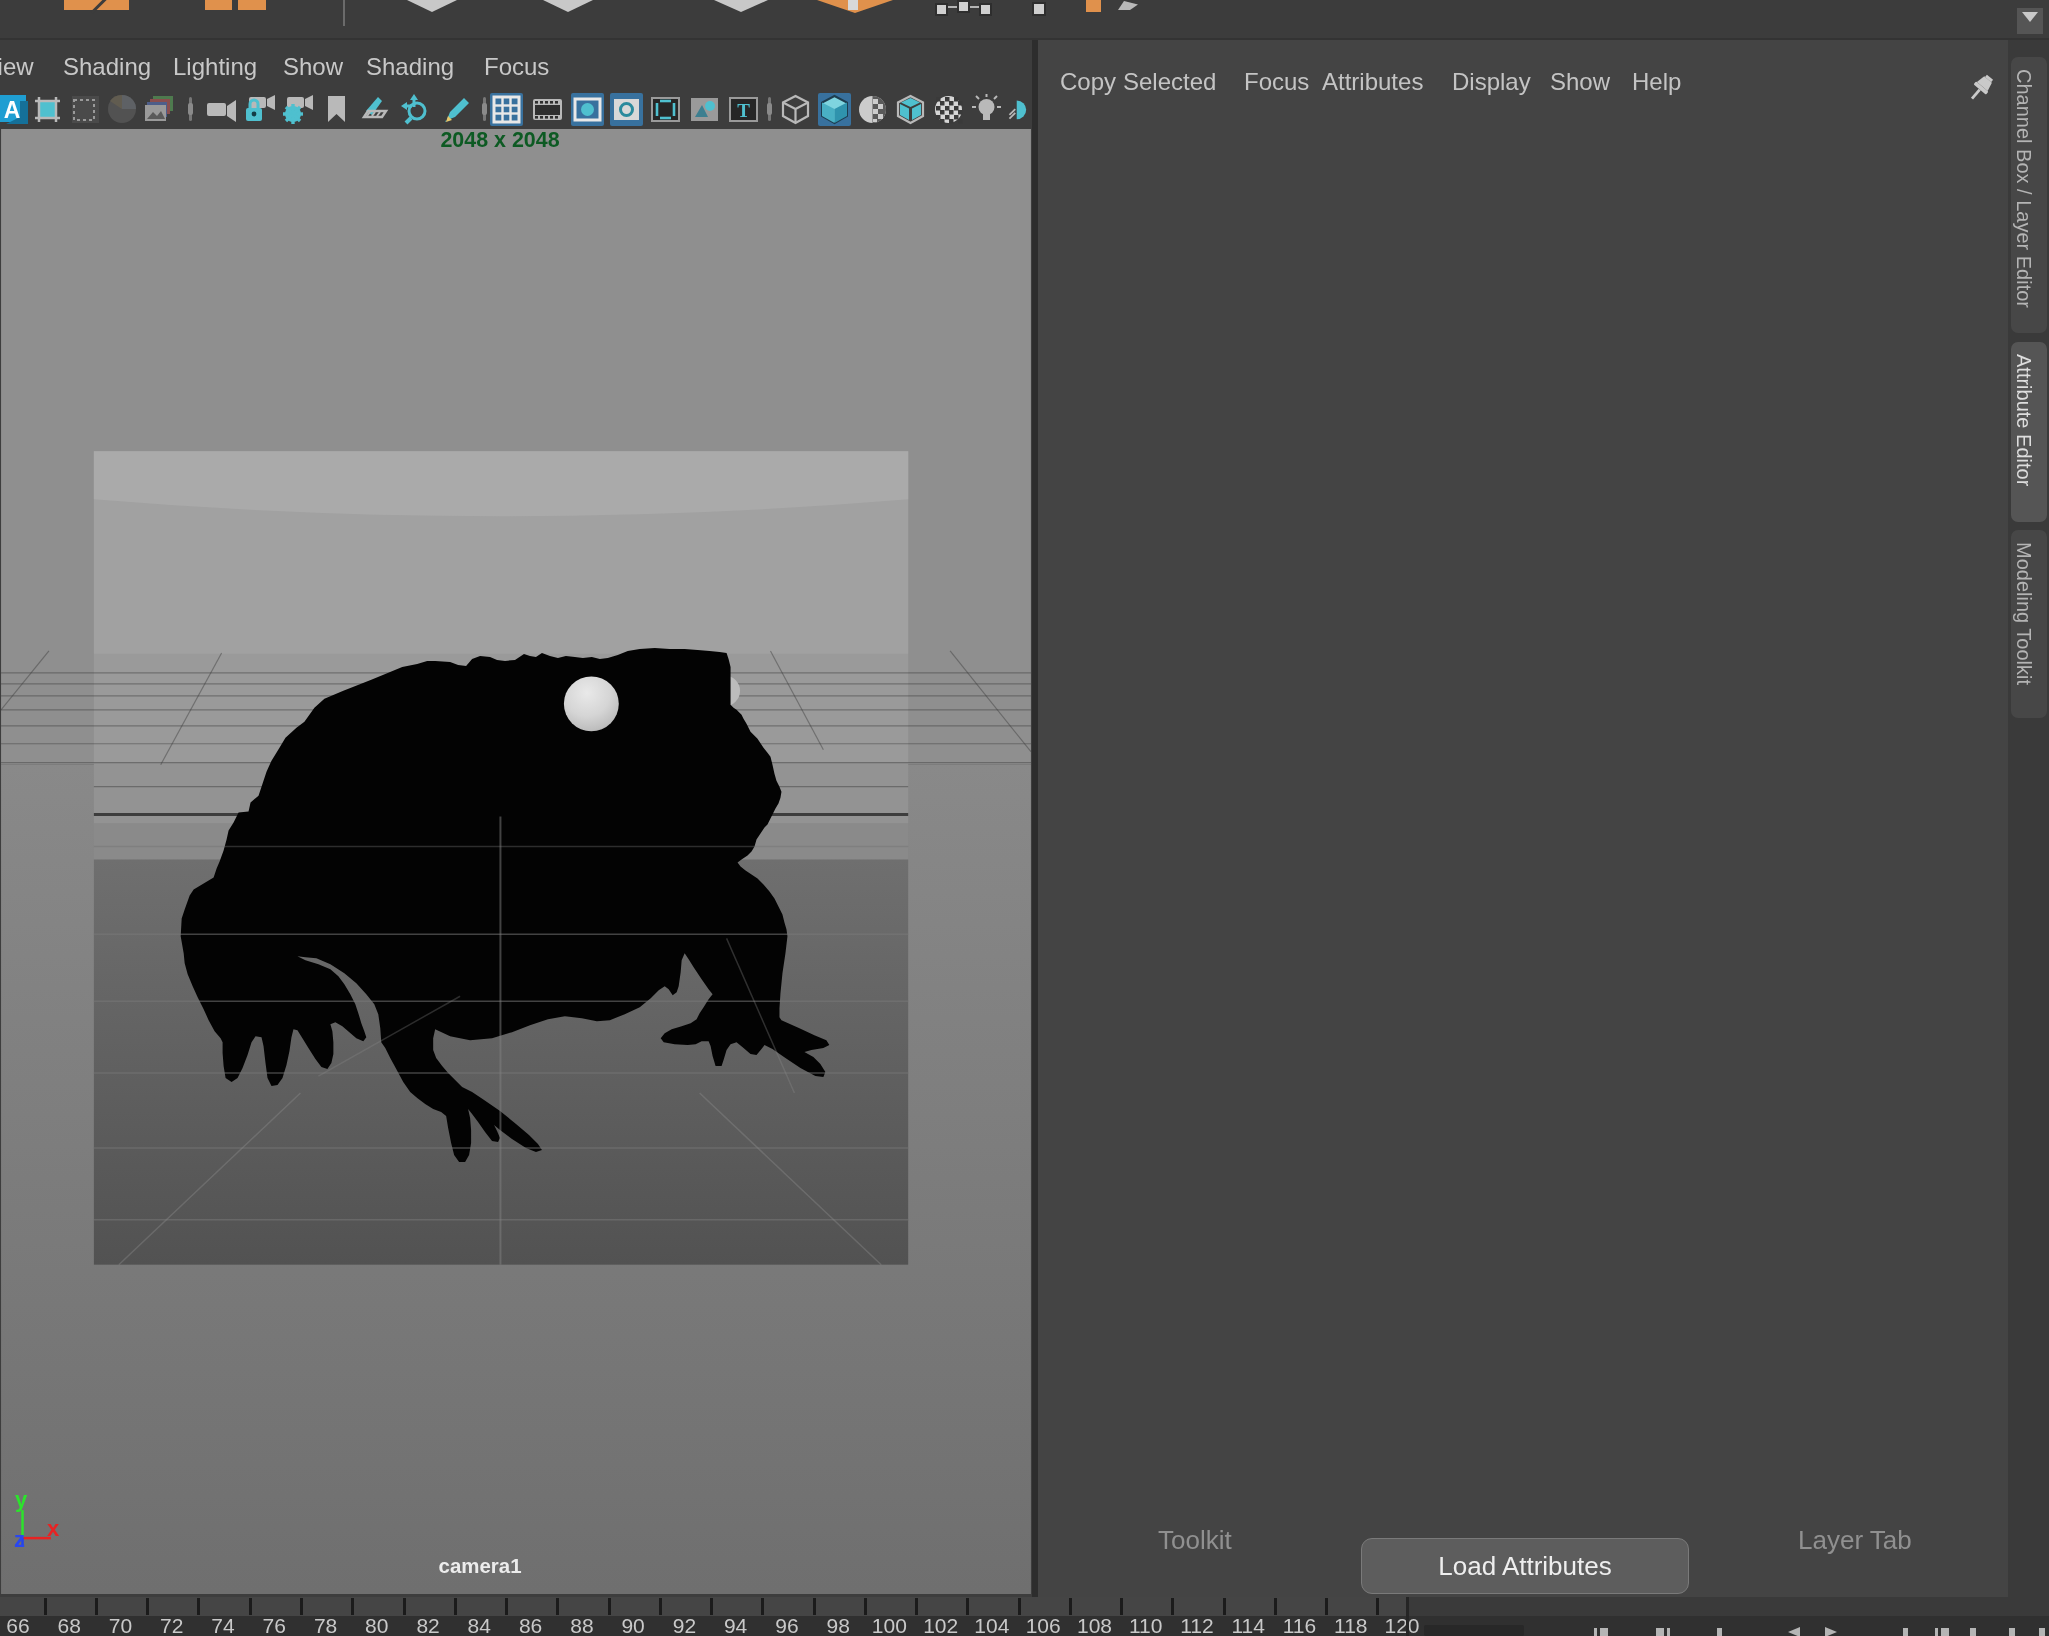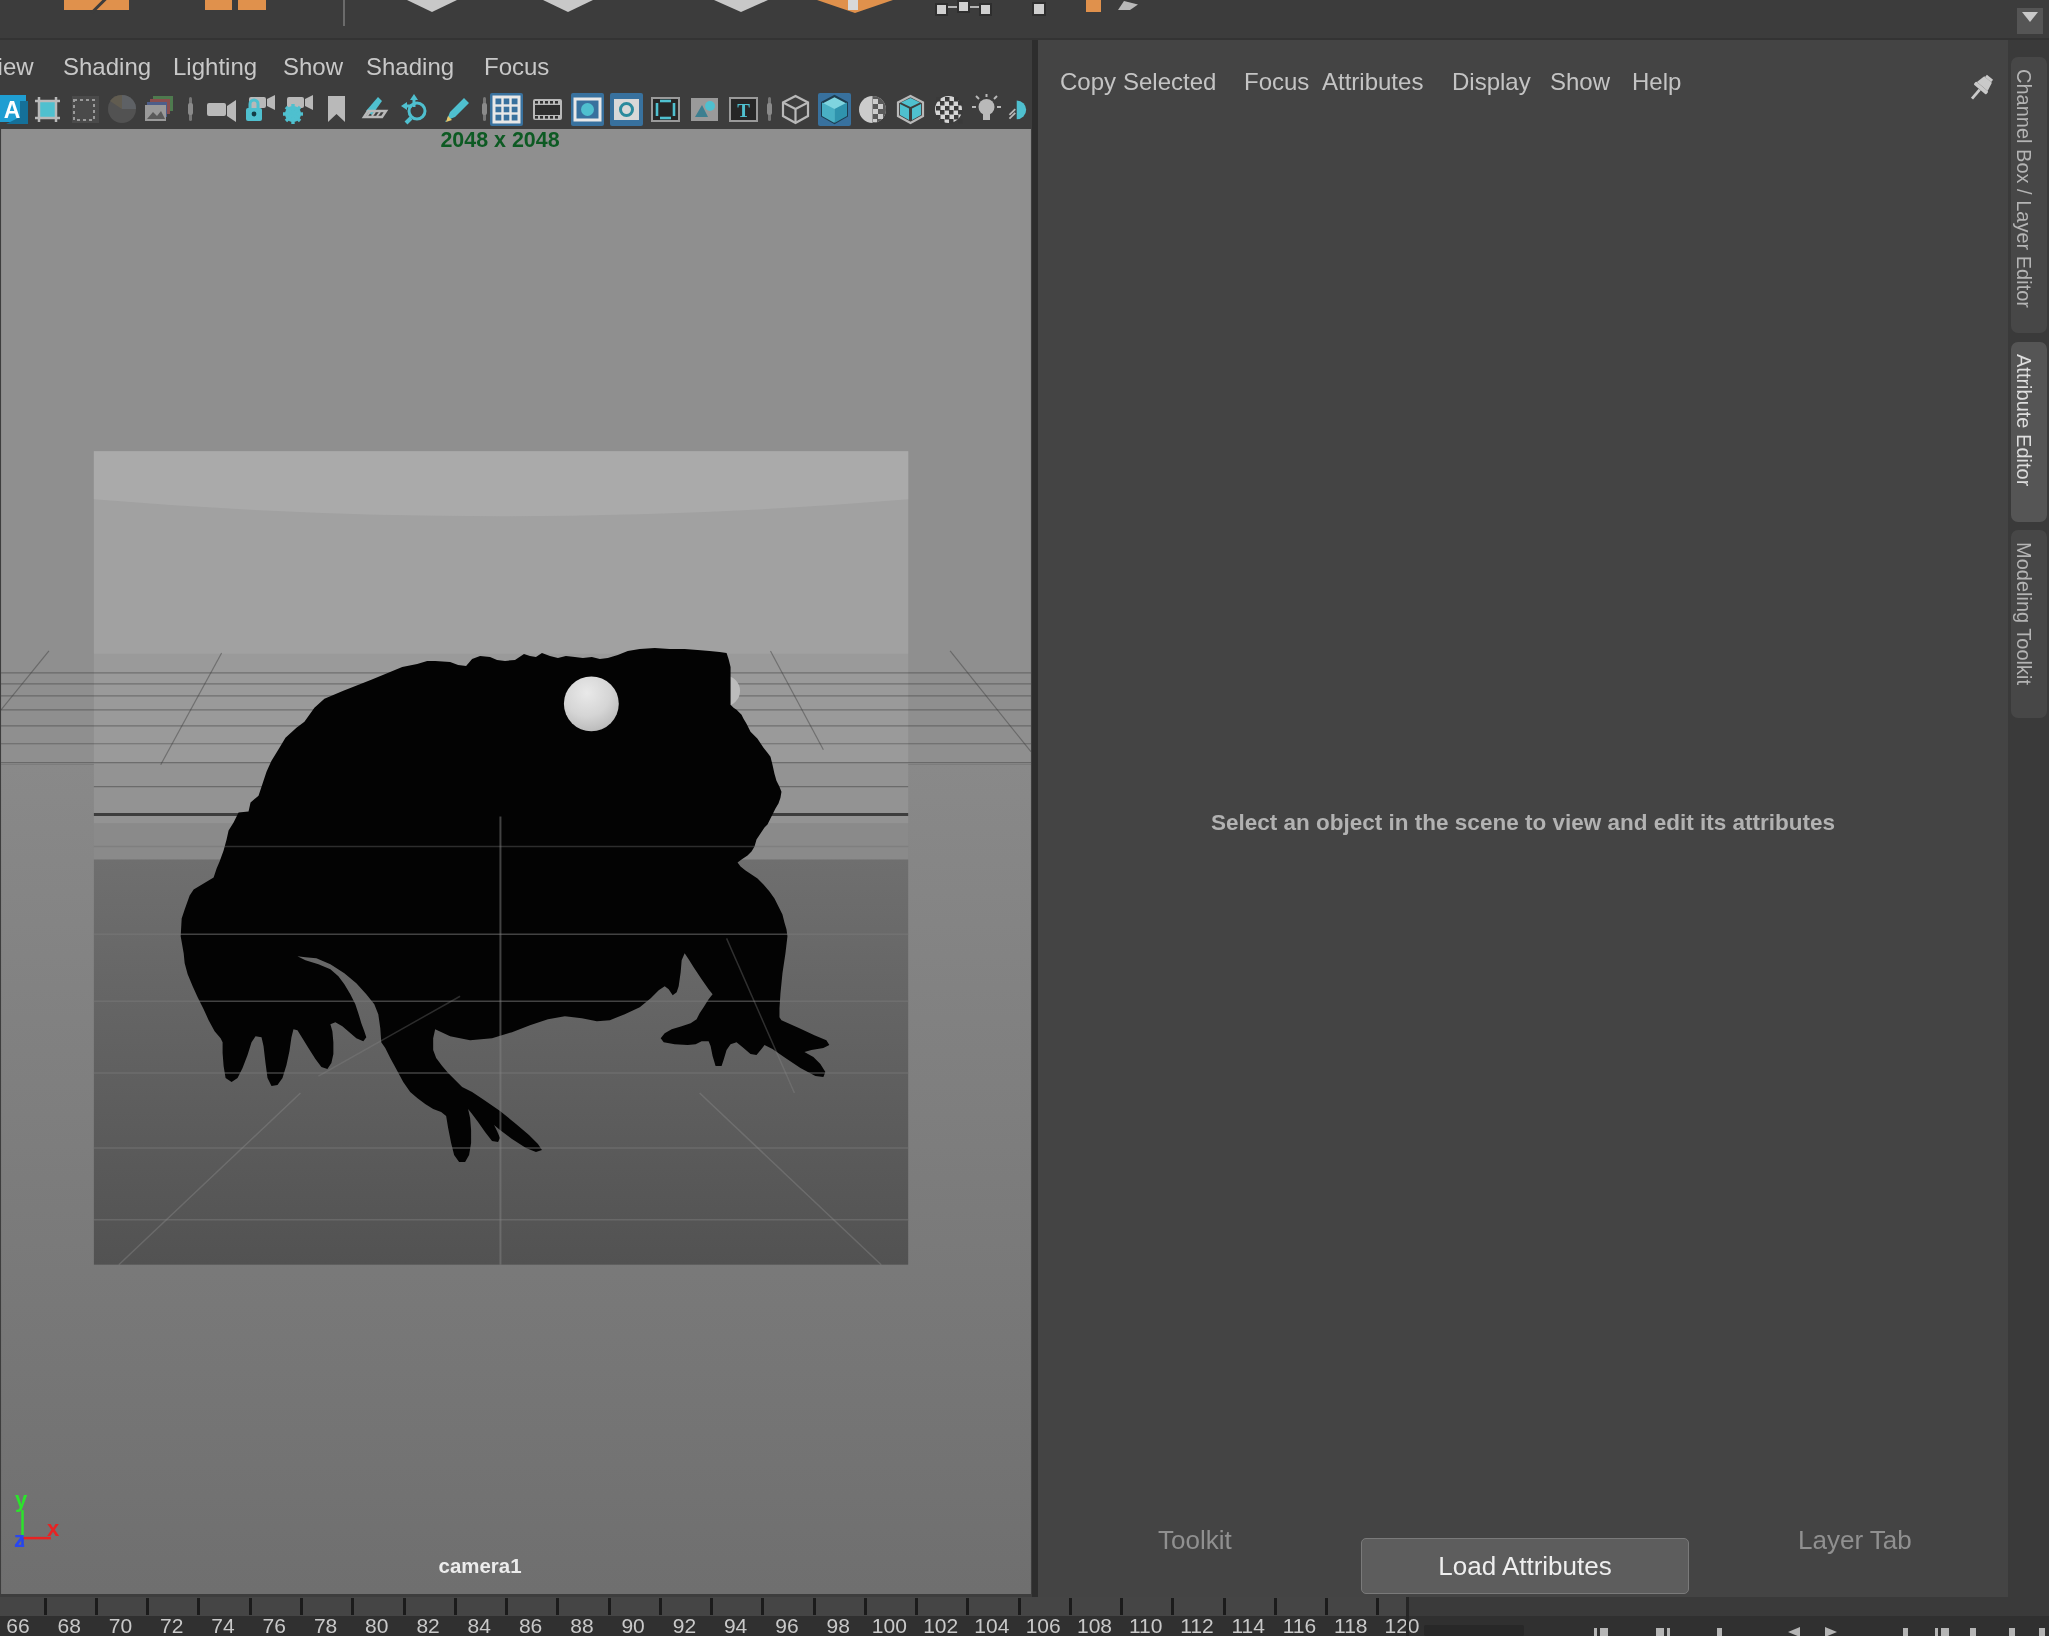--- a/index.html
+++ b/index.html
@@ -339,23 +339,22 @@
   <span class="menu" style="left:512px">Show</span>
   <span class="menu" style="left:594px">Help</span>
   <svg class="abs" style="left:925px;top:28px" width="36" height="40" viewBox="0 0 36 40">
       <g transform="rotate(40 18 20)" fill="#c9c9c9">
         <rect x="14" y="6" width="8" height="3"></rect>
         <path d="M13,9 h10 l2,9 h-14 Z"></path>
         <rect x="10" y="18" width="16" height="4" rx="1"></rect>
         <rect x="16.6" y="22" width="2.8" height="12"></rect>
       </g>
     </svg>
-    <div class="abs" style="left:0;top:770px;width:970px;text-align:center;color:#b2b2b2;font-size:22.5px;font-weight:bold;white-space:nowrap;">Select an object in the scene to view and edit its attributes</div>
   <div class="abs" style="left:120px;top:1485px;color:#909090;font-size:26px;">Toolkit</div>
-  <div class="abs" style="left:323px;top:1498px;width:326px;height:54px;background:#5d5d5d;border:1px solid #7a7a7a;border-radius:5px;color:#eeeeee;font-size:26px;text-align:center;line-height:54px;">Load Attributes</div>
+  <div class="abs" style="left:323px;top:1498px;width:326px;height:54px;background:#5d5d5d;border:1px solid #7a7a7a;border-radius:11px;color:#eeeeee;font-size:26px;text-align:center;line-height:54px;">Load Attributes</div>
   <div class="abs" style="left:760px;top:1485px;color:#909090;font-size:26px;">Layer Tab</div>
 </div>
 <div id="sidebar">
   <div class="vtab" style="top:17px;height:276px;">
       <span class="txt">Channel Box / Layer Editor</span>
     </div>
   <div class="vtab" style="top:302px;height:180px;background:#555555;color:#dddddd;">
       <span class="txt">Attribute Editor</span>
     </div>
   <div class="vtab" style="top:490px;height:188px;">

